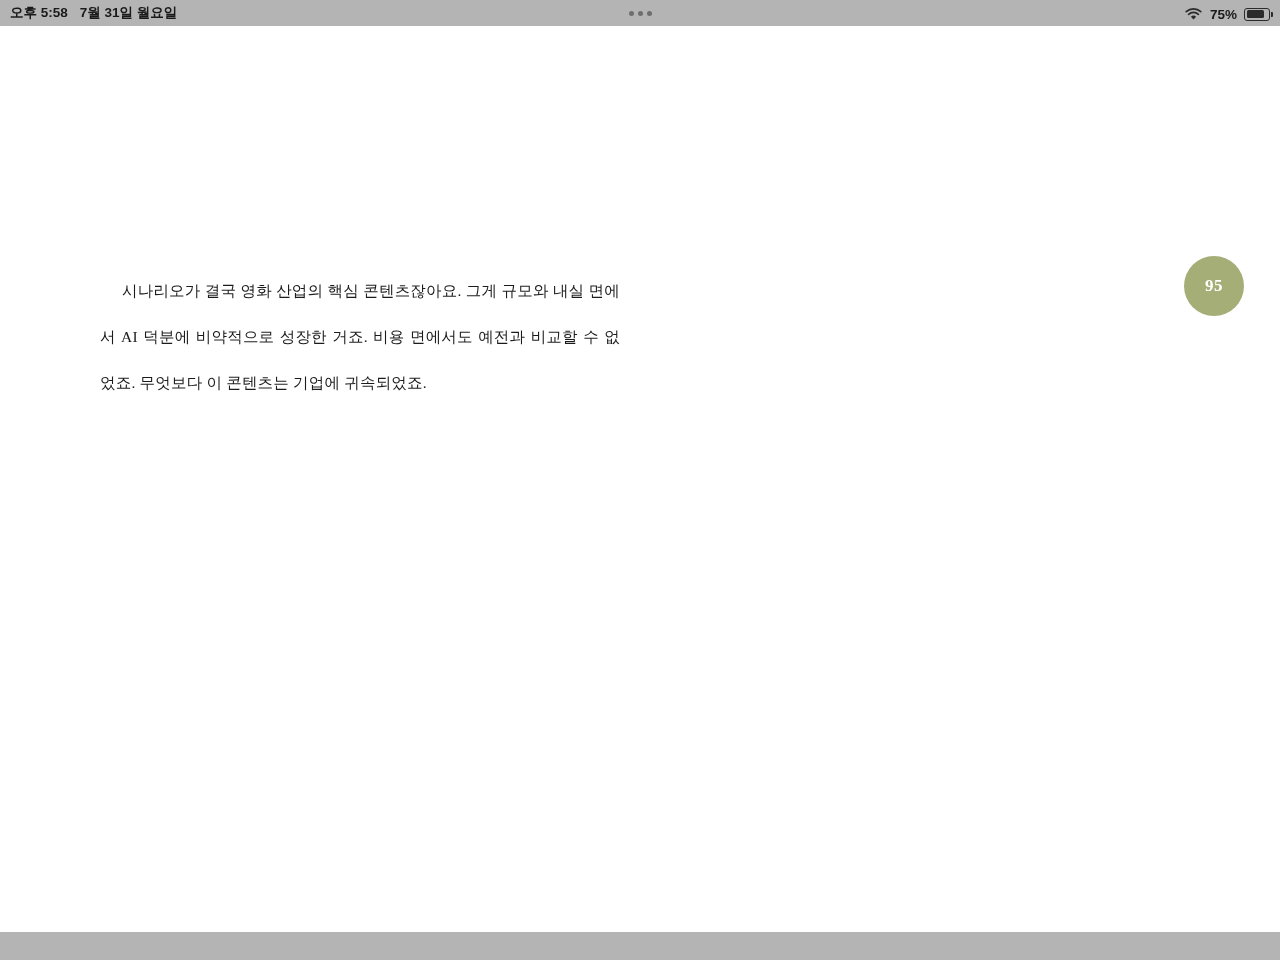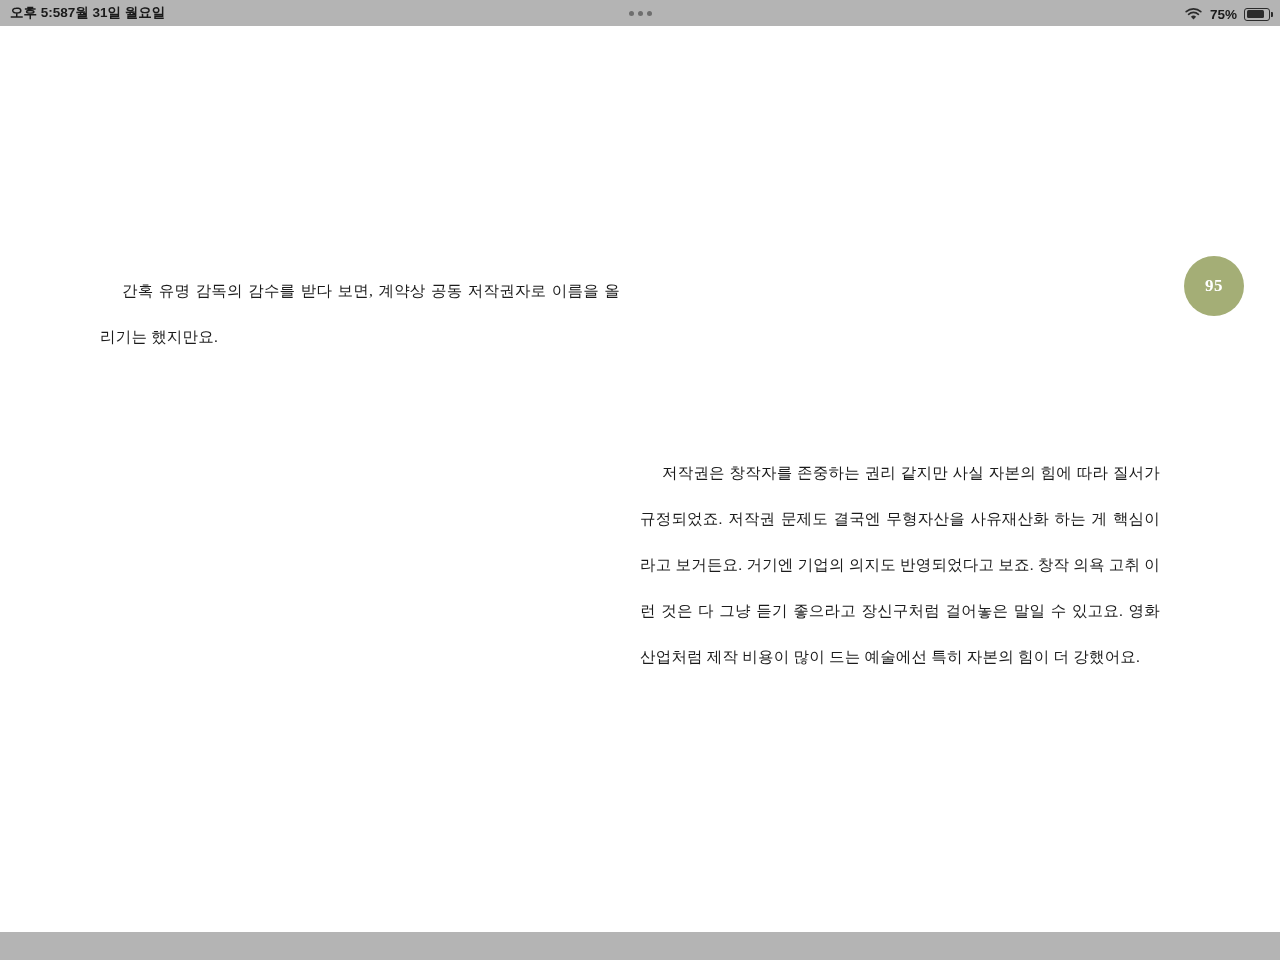--- a/index.html
+++ b/index.html
@@ -24,20 +24,21 @@
     background: #b4b4b4;
     display: flex;
     align-items: center;
     color: #1a1a1a;
     font-size: 13.5px;
     font-weight: bold;
   }
   .status-left {
     display: flex;
     align-items: center;
+    gap: 12px;
     padding-left: 10px;
     white-space: nowrap;
   }
   .status-center {
     position: absolute;
     left: 0; right: 0;
     top: 0;
     height: 26px;
     display: flex;
     align-items: center;
@@ -177,23 +178,20 @@
     <span class="battery-pct">75%</span>
     <span class="battery">
       <span class="battery-fill"></span>
     </span>
   </div>
 </div>
 
 <div class="page">
 
   <div class="col col-left">
-    <p>간혹 유명 감독의 감수를 받다 보면, 계약상 공동 저작권자로 이름을 올리기는 했지만요.</p>
+    <p>시나리오가 결국 영화 산업의 핵심 콘텐츠잖아요. 그게 규모와 내실 면에서 AI 덕분에 비약적으로 성장한 거죠. 비용 면에서도 예전과 비교할 수 없었죠. 무엇보다 이 콘텐츠는 기업에 귀속되었죠.</p>
   </div>
 
-  <div class="col col-right">
-    <p>저작권은 창작자를 존중하는 권리 같지만 사실 자본의 힘에 따라 질서가 규정되었죠. 저작권 문제도 결국엔 무형자산을 사유재산화 하는 게 핵심이라고 보거든요. 거기엔 기업의 의지도 반영되었다고 보죠. 창작 의욕 고취 이런 것은 다 그냥 듣기 좋으라고 장신구처럼 걸어놓은 말일 수 있고요. 영화 산업처럼 제작 비용이 많이 드는 예술에선 특히 자본의 힘이 더 강했어요.</p>
-  </div>
 
   <div class="page-badge" style="background: rgb(164, 174, 118);">95</div>
 </div>
 
 <div class="bottom-bar"></div>
 
 </body></html>

